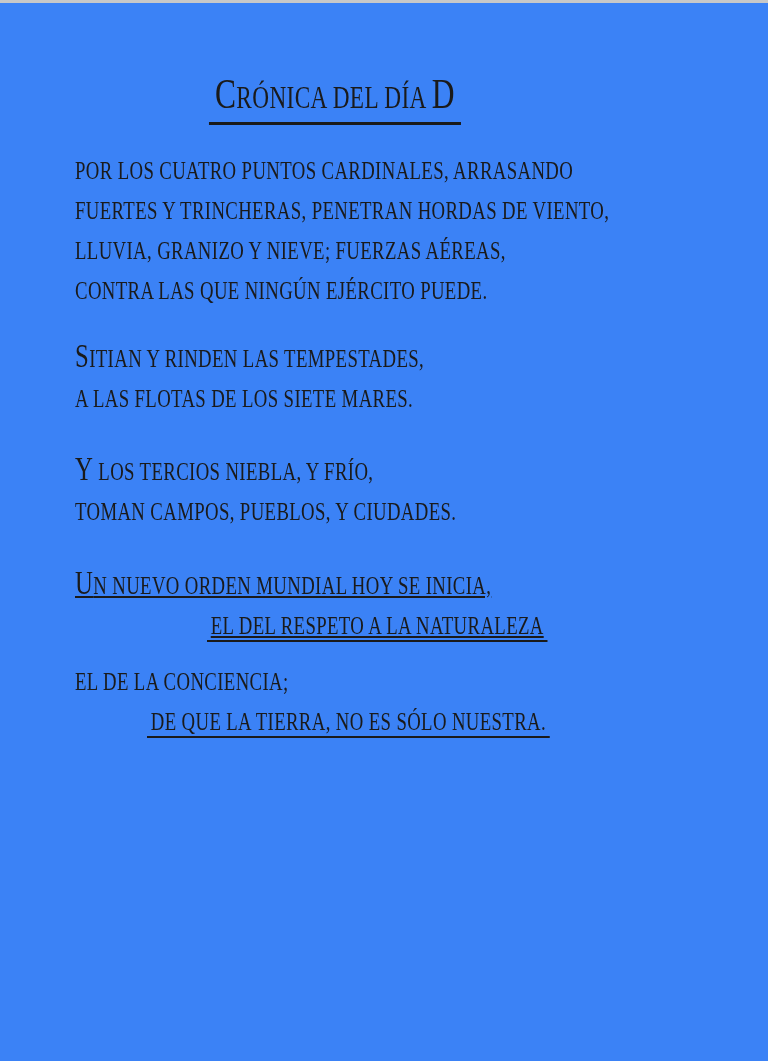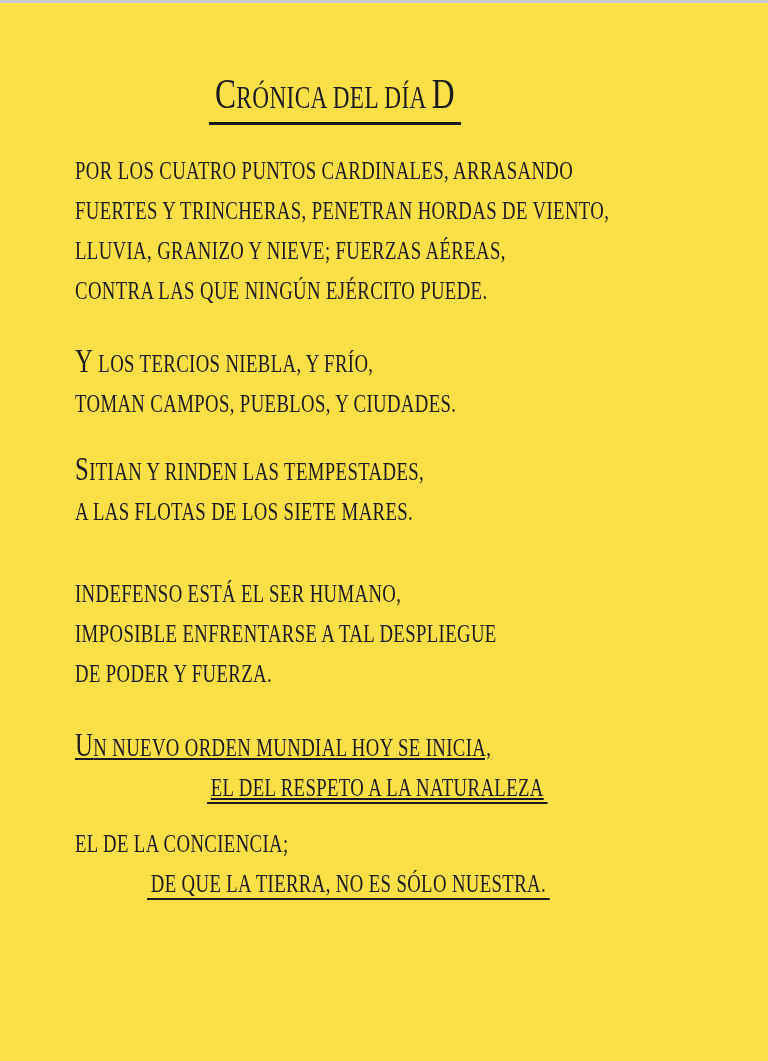--- a/index.html
+++ b/index.html
@@ -4,21 +4,21 @@
 <style>
   html, body {
     margin: 0;
     padding: 0;
     background: #ffffff;
   }
   .page {
     position: relative;
     width: 768px;
     height: 1061px;
-    background: #fde047;
+    background: #3b82f6;
     overflow: hidden;
     font-family: "Liberation Serif", "DejaVu Serif", serif;
     color: #1a1a1a;
   }
   .page-top-edge {
     position: absolute;
     top: 0; left: 0;
     width: 100%;
     height: 3px;
     background: #c8c8c8;
@@ -82,32 +82,27 @@
     <div class="title-row">
       <span class="title-inner" id="title-slot" title="CRÓNICA DEL DÍA D"><span class="lead">C</span><span>RÓNICA DEL DÍA </span><span class="lead">D</span></span>
     </div>
     <div id="stanzas-slot">
         <div class="stanza stanza-1">
           <div class="line"><span class=""><span>POR LOS CUATRO PUNTOS CARDINALES, ARRASANDO</span></span></div>
           <div class="line"><span class=""><span>FUERTES Y TRINCHERAS, PENETRAN HORDAS DE VIENTO,</span></span></div>
           <div class="line"><span class=""><span>LLUVIA, GRANIZO Y NIEVE; FUERZAS AÉREAS,</span></span></div>
           <div class="line"><span class=""><span>CONTRA LAS QUE NINGÚN EJÉRCITO PUEDE.</span></span></div>
         </div>
-        <div class="stanza stanza-3">
-          <div class="line"><span class=""><span class="lead">Y</span><span> LOS TERCIOS NIEBLA, Y FRÍO,</span></span></div>
-          <div class="line"><span class=""><span>TOMAN CAMPOS, PUEBLOS, Y CIUDADES.</span></span></div>
-        </div>
         <div class="stanza stanza-2">
           <div class="line"><span class=""><span class="lead">S</span><span>ITIAN Y RINDEN LAS TEMPESTADES,</span></span></div>
           <div class="line"><span class=""><span>A LAS FLOTAS DE LOS SIETE MARES.</span></span></div>
         </div>
-        <div class="stanza stanza-4">
-          <div class="line"><span class=""><span>INDEFENSO ESTÁ EL SER HUMANO,</span></span></div>
-          <div class="line"><span class=""><span>IMPOSIBLE ENFRENTARSE A TAL DESPLIEGUE</span></span></div>
-          <div class="line"><span class=""><span>DE PODER Y FUERZA.</span></span></div>
+        <div class="stanza stanza-3">
+          <div class="line"><span class=""><span class="lead">Y</span><span> LOS TERCIOS NIEBLA, Y FRÍO,</span></span></div>
+          <div class="line"><span class=""><span>TOMAN CAMPOS, PUEBLOS, Y CIUDADES.</span></span></div>
         </div>
         <div class="stanza stanza-5">
           <div class="line"><span class=""><span class="lead">U</span><span>N NUEVO ORDEN MUNDIAL HOY SE INICIA,</span></span></div>
           <div class="line indent-deep"><span class="underlined"><span>EL DEL RESPETO A LA NATURALEZA</span></span></div>
         </div>
         <div class="stanza stanza-6">
           <div class="line"><span class=""><span>EL DE LA CONCIENCIA;</span></span></div>
           <div class="line indent-mid"><span class="underlined"><span>DE QUE LA TIERRA, NO ES SÓLO NUESTRA.</span></span></div>
         </div>
       </div>

